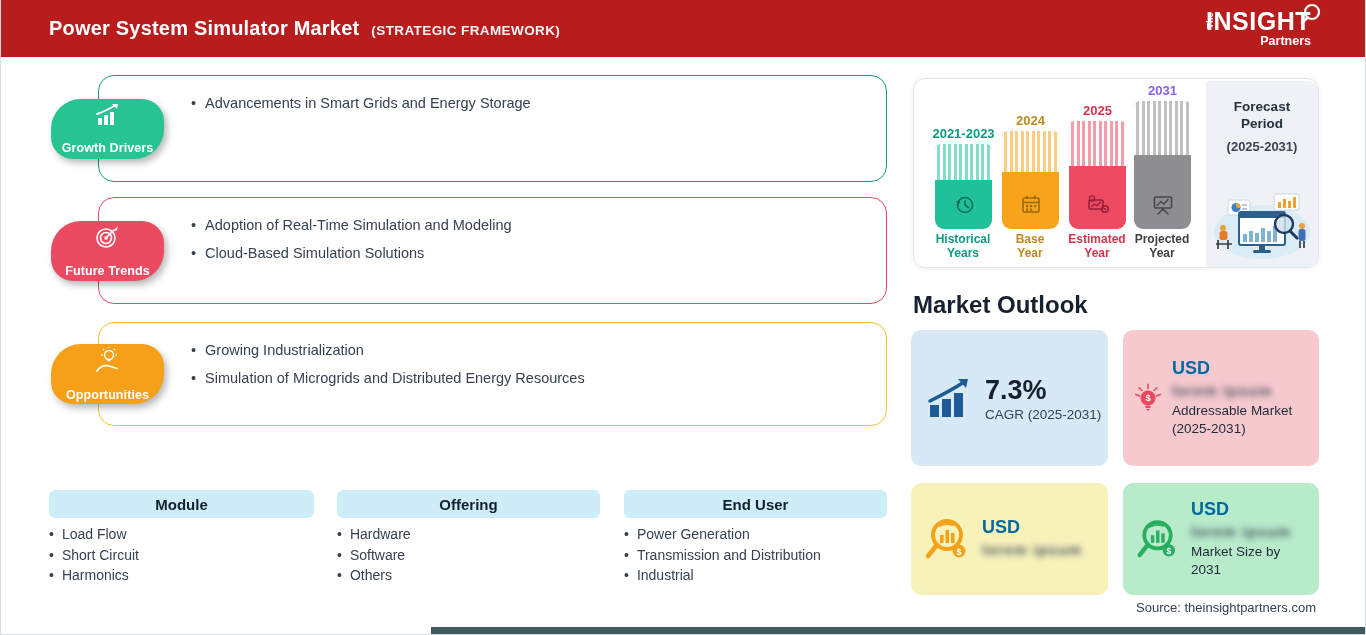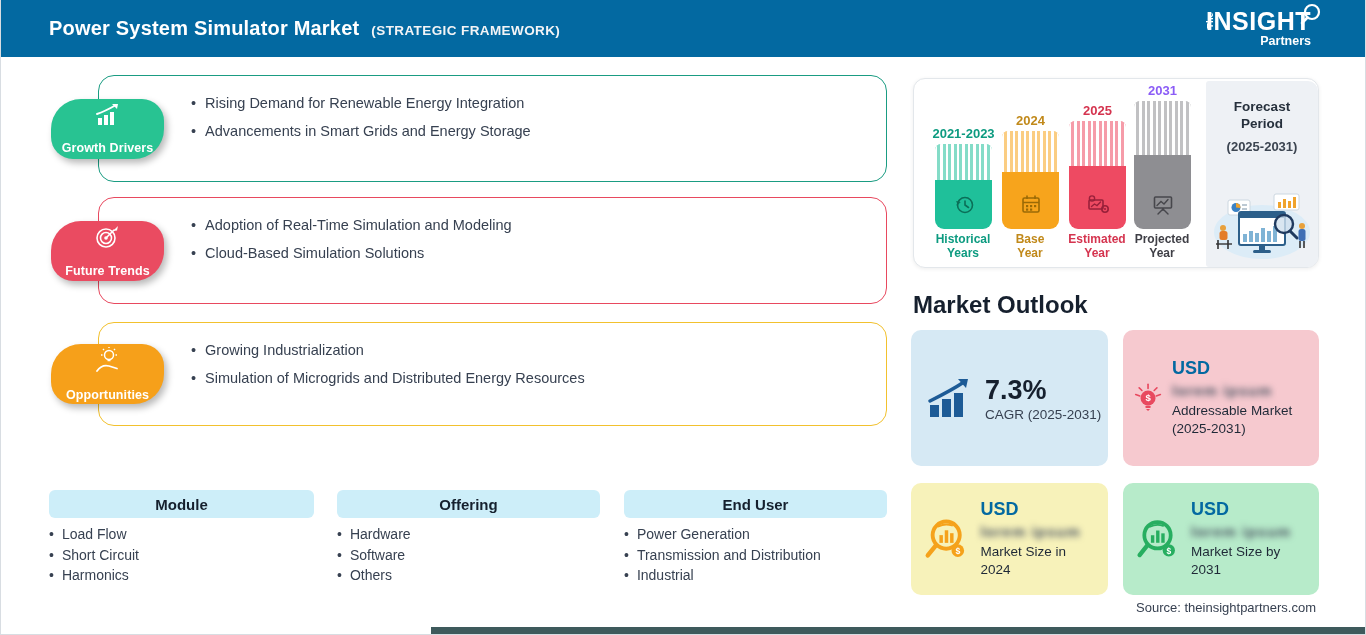--- a/index.html
+++ b/index.html
@@ -1,21 +1,21 @@
 <!DOCTYPE html>
 <html><head>
 <meta charset="utf-8">
 <style>
   * { margin:0; padding:0; box-sizing:border-box; }
   body { font-family:"Liberation Sans", sans-serif; background:#fff; }
   .canvas { position:relative; width:1366px; height:635px; background:#ffffff; overflow:hidden;
             border-left:1px solid #d8dde2; border-right:1px solid #d8dde2; border-bottom:1px solid #d8dde2; }
 
   
-  .header { position:absolute; left:0; top:0; width:1366px; height:57px; background:#0369a1;
+  .header { position:absolute; left:0; top:0; width:1366px; height:57px; background:#b91c1c;
             display:flex; align-items:center; justify-content:space-between; padding:0 46px 0 48px; }
   .title-row { display:flex; align-items:baseline; gap:12px; }
   .page-title { color:#fff; font-size:20px; font-weight:700; letter-spacing:.2px; }
   .page-subtitle { color:#f3f4f6; font-size:13.5px; font-weight:600; letter-spacing:.4px; }
   .logo { position:relative; color:#fff; text-align:right; padding-right:10px; line-height:1; }
   .logo-the { position:absolute; left:-4px; top:7px; font-size:8.5px; font-weight:700;
               transform:rotate(-90deg); transform-origin:center; letter-spacing:.5px; }
   .logo-insight { font-size:25px; font-weight:700; letter-spacing:.5px; }
   .logo-partners { display:block; font-size:12.5px; font-weight:700; margin-top:1px; }
   .logo-lens { position:absolute; right:-2px; top:-6px; }
@@ -117,21 +117,20 @@
       <svg class="logo-lens" width="24" height="24" viewBox="0 0 24 24">
         <circle cx="13" cy="9" r="7" fill="none" stroke="#fff" stroke-width="2.2"></circle>
         <line x1="8.5" y1="14.5" x2="3" y2="20" stroke="#fff" stroke-width="2.6" stroke-linecap="round"></line>
       </svg>
       <span class="logo-partners">Partners</span>
     </div>
   </div>
 
   <div class="sec-box box-drivers">
     <ul>
-      <li><span>Rising Demand for Renewable Energy Integration</span></li>
       <li><span>Advancements in Smart Grids and Energy Storage</span></li>
     </ul>
   </div>
   <div class="badge badge-drivers">
     <svg width="30" height="24" viewBox="0 0 30 24">
       <rect x="5" y="15" width="4" height="7" fill="#fff"></rect>
       <rect x="11" y="12" width="4" height="10" fill="#fff"></rect>
       <rect x="17" y="9" width="4" height="13" fill="#fff"></rect>
       <path d="M4 11 C10 9 16 6 23 2" fill="none" stroke="#fff" stroke-width="2" stroke-linecap="round"></path>
       <path d="M19 1 L25 1 L24 6 Z" fill="#fff"></path>
@@ -348,21 +347,20 @@
       <rect x="24.5" y="17" width="3.6" height="13" fill="#f5a21b"></rect>
       <rect x="30" y="20" width="3.6" height="10" fill="#f5a21b"></rect>
       <path d="M18 13 C 22 11 26 10 32 12" fill="none" stroke="#f5a21b" stroke-width="2" stroke-linecap="round"></path>
       <line x1="15" y1="33" x2="7" y2="43" stroke="#f5a21b" stroke-width="4.6" stroke-linecap="round"></line>
       <circle cx="38" cy="38" r="6.5" fill="#f5a21b"></circle>
       <text x="38" y="41.5" text-anchor="middle" font-size="9" font-weight="bold" fill="#fff" font-family="Liberation Sans, sans-serif">$</text>
     </svg>
     <div class="card-text">
       <span class="usd">USD</span>
       <span class="redacted">lorem ipsum</span>
-      <div class="card-label">Market Size in 2024</div>
     </div>
   </div>
 
   <div class="card card-green card-flex">
     <svg width="52" height="52" viewBox="0 0 52 52">
       <circle cx="26" cy="22" r="14" fill="none" stroke="#27ae60" stroke-width="4"></circle>
       <rect x="19" y="22" width="3.6" height="8" fill="#27ae60"></rect>
       <rect x="24.5" y="17" width="3.6" height="13" fill="#27ae60"></rect>
       <rect x="30" y="20" width="3.6" height="10" fill="#27ae60"></rect>
       <path d="M18 13 C 22 11 26 10 32 12" fill="none" stroke="#27ae60" stroke-width="2" stroke-linecap="round"></path>

